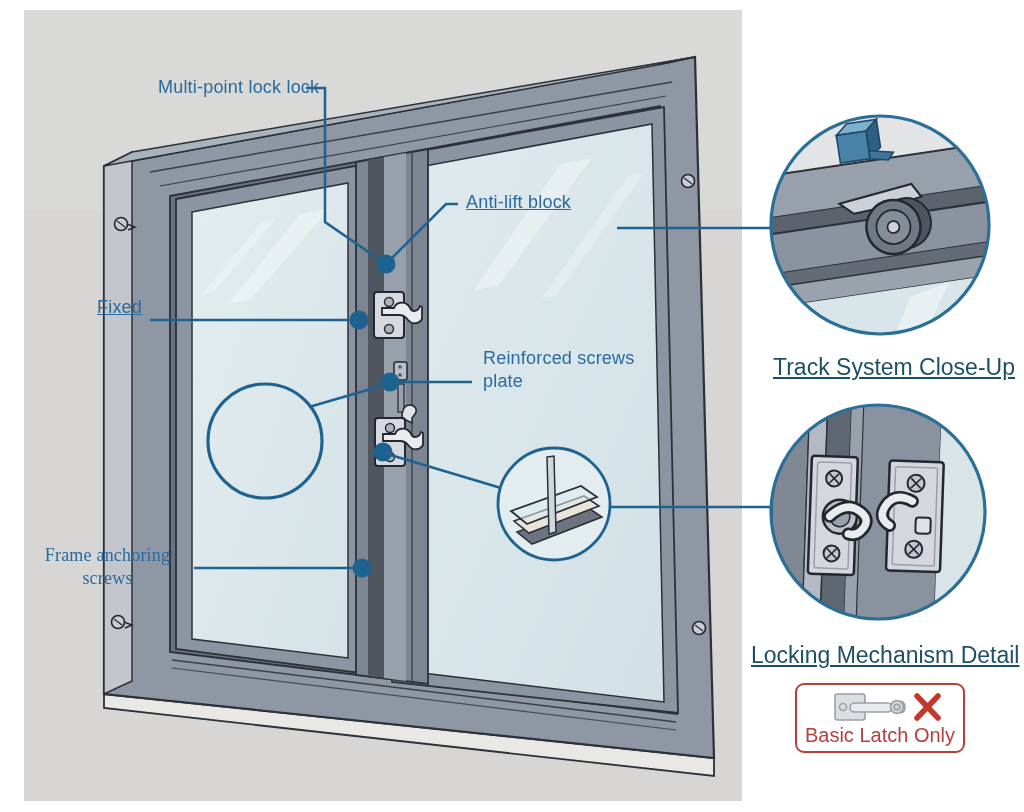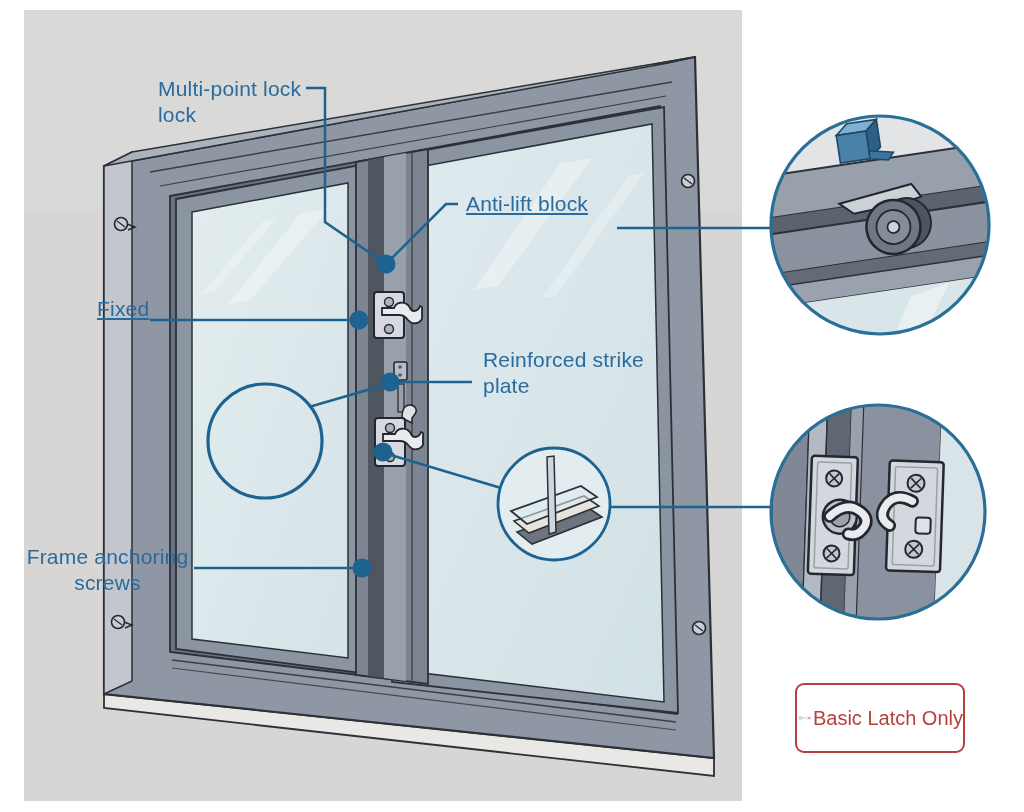--- a/index.html
+++ b/index.html
@@ -5,35 +5,35 @@
   html,body{margin:0;padding:0;background:#ffffff;}
   #page{
     position:relative;width:1024px;height:812px;overflow:hidden;
     background:#ffffff;
     font-family:"Liberation Sans", sans-serif;
   }
   #scene{position:absolute;left:0;top:0;}
   .label{
     position:absolute;
     color:var(--label-blue,#2a6b9e);
-    font-size:21px;line-height:1.25;
+    font-size:18px;line-height:1.25;
     letter-spacing:0.2px;
   }
   .caption{
     position:absolute;
     color:var(--caption-teal,#1d5066);
     font-size:23px;line-height:1.2;text-align:center;
   }
   .nowrap{white-space:nowrap;text-decoration:underline;}
   .center{text-align:center;}
   #warning-box{
     position:absolute;left:795px;top:683px;width:170px;height:70px;
     border:2.5px solid var(--warning-red,#b6403c);border-radius:9px;
     background:#ffffff;
-    display:flex;flex-direction:row;align-items:center;justify-content:center;
+    display:flex;flex-direction:column;align-items:center;justify-content:center;
     box-sizing:border-box;gap:2px;
   }
   #warning-text{
     color:var(--warning-red,#b6403c);font-size:20px;line-height:1;white-space:nowrap;
   }
 </style>
 </head>
 <body>
 
 <div id="page">
@@ -259,26 +259,28 @@
     <circle cx="878" cy="512" r="107" fill="none" stroke="#2a6f97" stroke-width="3.2"></circle>
   </g>
 </svg>
 
 <div class="label" style="left:158px;top:76px;width:170px;">Multi-point lock lock</div>
 
 <div class="label nowrap" style="left:466px;top:191px;">Anti-lift block</div>
 
 <div class="label nowrap" style="left:97px;top:296px;">Fixed</div>
 
-<div class="label" style="left:483px;top:347px;width:175px;">Reinforced strike plate</div>
-
-
-<div class="label center" style="left:25px;top:544px;width:165px;">Frame anchoring screws</div>
-
-
+<div class="label" style="left:483px;top:347px;width:175px;">Reinforced screws plate</div>
+
+
+<div class="label center" style="left:25px;top:544px;width:165px;font-family:Liberation Serif, serif;">Frame anchoring screws</div>
+
+<div class="caption nowrap" style="left:769px;top:354px;width:250px;">Track System Close-Up</div>
+
+<div class="caption nowrap" style="left:751px;top:642px;width:260px;">Locking Mechanism Detail</div>
 
 <div id="warning-box">
   <svg width="126" height="32" viewBox="0 0 126 32">
     <g stroke="#9aa0a8">
       <rect x="18" y="3" width="30" height="26" rx="2.5" fill="#dcdee1" stroke-width="1.6"></rect>
       <circle cx="26" cy="16" r="3.5" fill="none" stroke-width="1.6"></circle>
       <rect x="33" y="12" width="42" height="9" rx="4.5" fill="#e8eaec" stroke-width="1.6"></rect>
       <circle cx="80" cy="16" r="6.5" fill="#d2d5d9" stroke-width="1.6"></circle>
       <circle cx="80" cy="16" r="2.8" fill="none" stroke-width="1.5"></circle>
       <path d="M 84,10 a 6.5 6.5 0 0 1 0 12" fill="none" stroke-width="1.8"></path>

